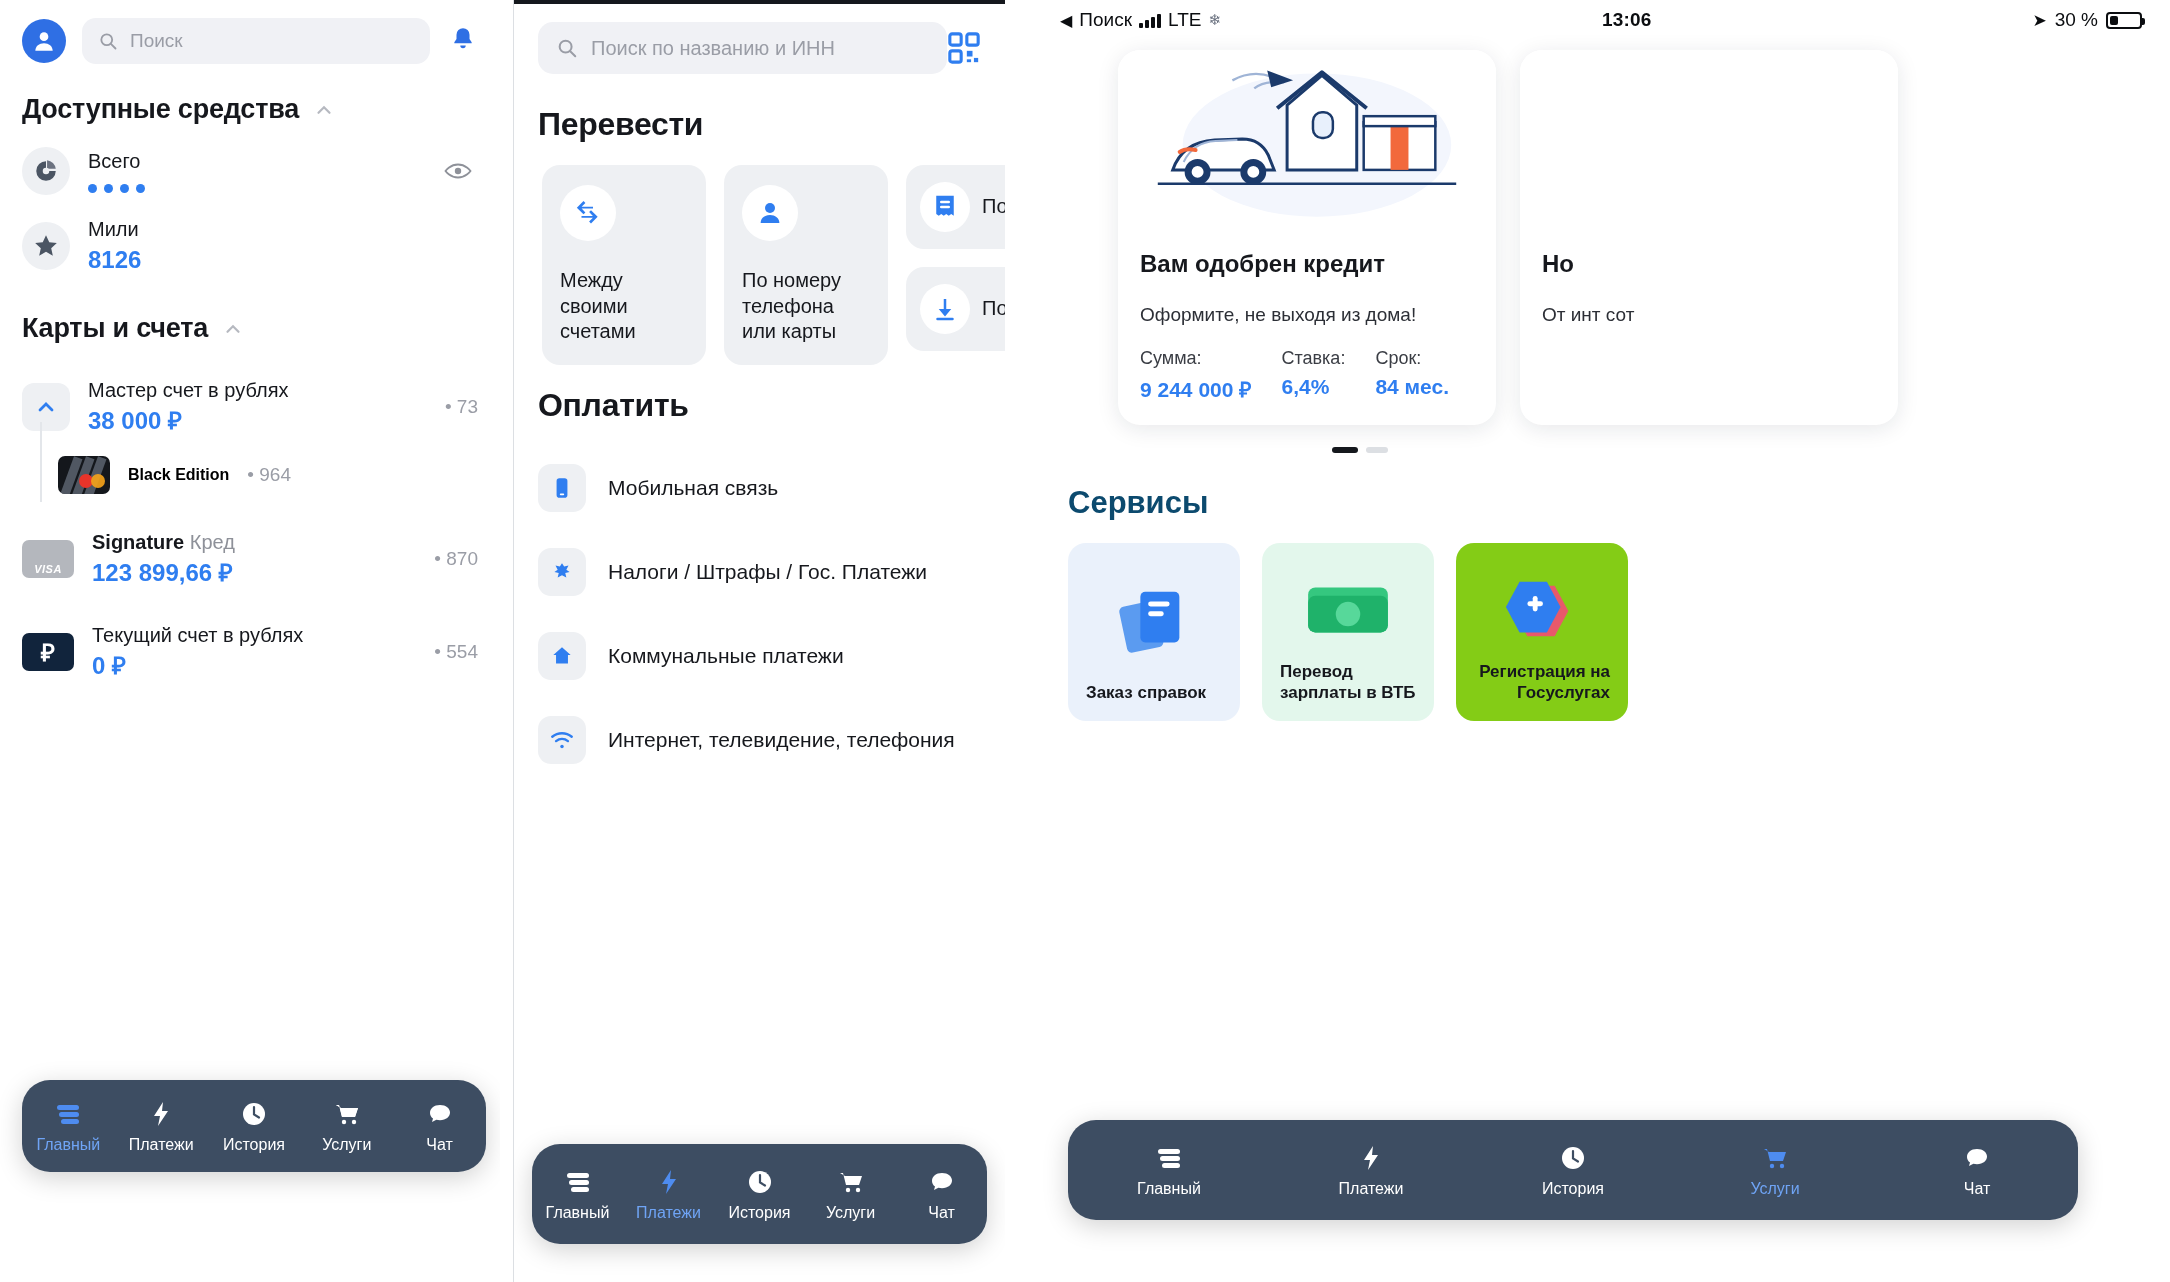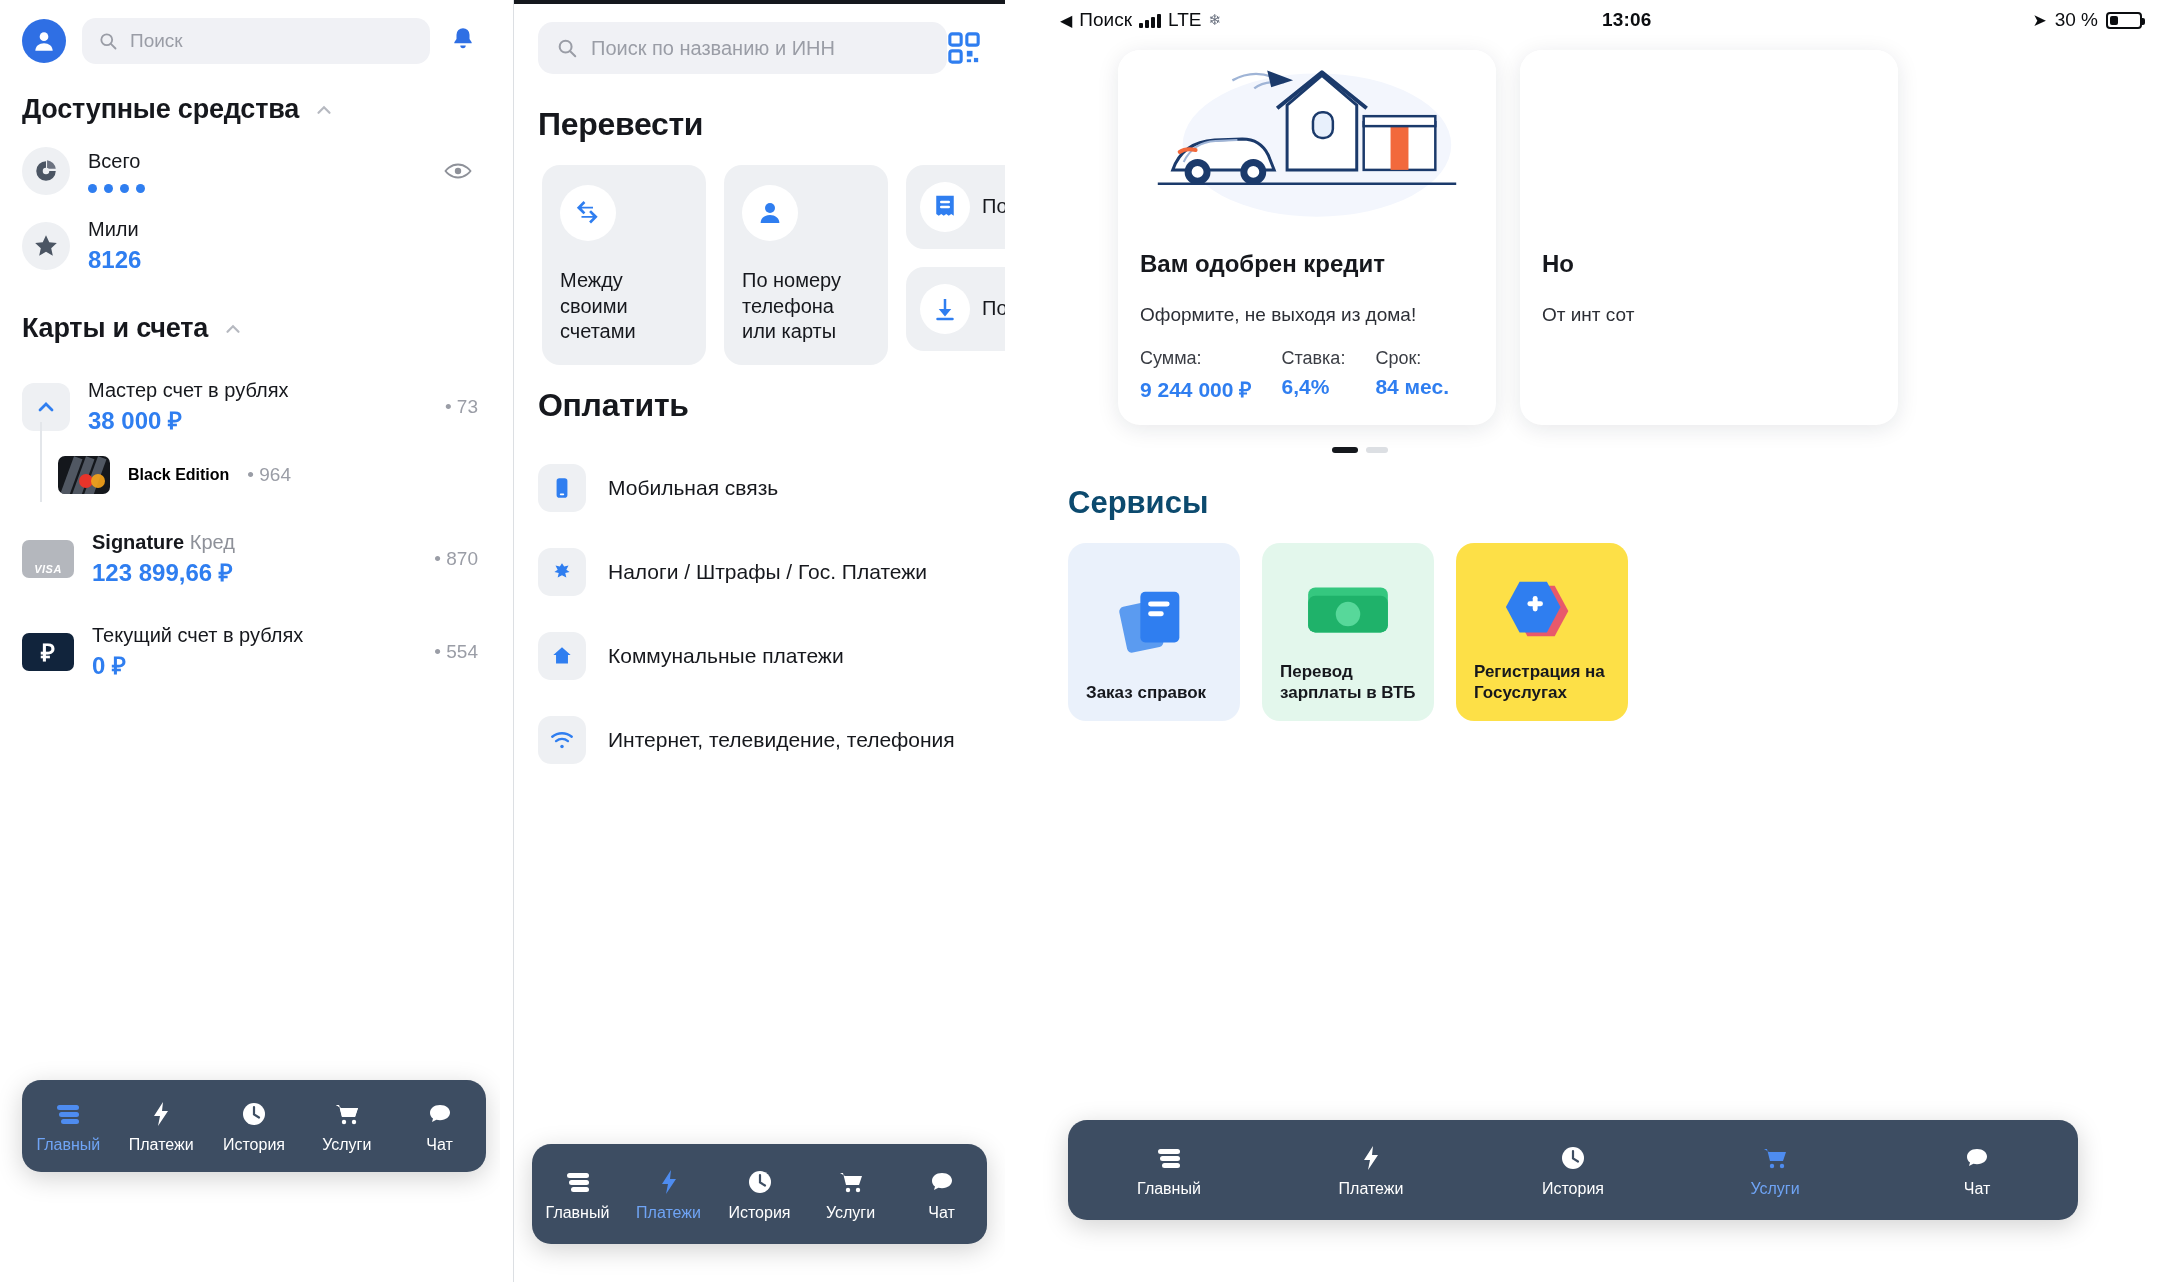--- a/index.html
+++ b/index.html
@@ -67,21 +67,21 @@
   .visa-grey { background:#b4b7bd; display:flex; align-items:flex-end; justify-content:center; }
   .visa-grey .vt { font-size:11px; font-weight:bold; font-style:italic; color:#fff; margin-bottom:3px; letter-spacing:.5px;}
   .rub-dark { background:#11243c; display:flex;align-items:center;justify-content:center; }
   .rub-dark span { color:#fff; font-size:24px; font-weight:bold; }
 
   .subrow { display:flex; align-items:center; gap:18px; padding: 20px 22px 0 58px; position:relative; }
   .tree-line { position:absolute; left:40px; top:-14px; bottom:-8px; width:2px; background:#e3e6ea; }
 
   
   .tabbar {
-    position:absolute; border-radius:19px; background:#3d4d62;
+    position:absolute; border-radius:28px; background:#3d4d62;
     display:flex; align-items:center; justify-content:space-around;
     box-shadow:0 6px 26px rgba(0,0,0,.18);
   }
   .tab { display:flex; flex-direction:column; align-items:center; gap:7px; flex:1 1 0; }
   .tab svg { width:30px; height:30px; }
   .tab .tl { font-size:16px; color:#ffffff; }
   .tab.active .tl { color:#6fa4f5; }
 
   
   #panel2 { left: 513px; width: 492px; border-left:1px solid #dcdfe3; }
@@ -145,21 +145,21 @@
   .p3-h { font-size:31px; font-weight:bold; color:#0c4a6e; padding: 32px 0 0 58px; }
   .svc-row { display:flex; gap:22px; padding: 22px 0 0 58px; }
   .svc {
     width:172px; height:178px; border-radius:18px; padding:18px;
     display:flex; flex-direction:column; flex:0 0 auto;
   }
   .svc .art { flex:1 1 auto; display:flex; align-items:center; justify-content:center; }
   .svc .sl { font-size:17px; font-weight:bold; color:#16181d; line-height:1.25; }
   .svc.blue { background:#eaf1fb; }
   .svc.green { background:#e3f7ec; }
-  .svc.pink { background:#fde047; }
+  .svc.pink { background:#84cc16;text-align:right; }
 
   .p3-h2 { font-size:31px; font-weight:bold; color:#16181d; padding: 38px 0 0 58px; }
 </style>
 </head>
 <body>
 
 <div class="stage">
 
   <div class="panel" id="panel1">
     <div class="sheet">

